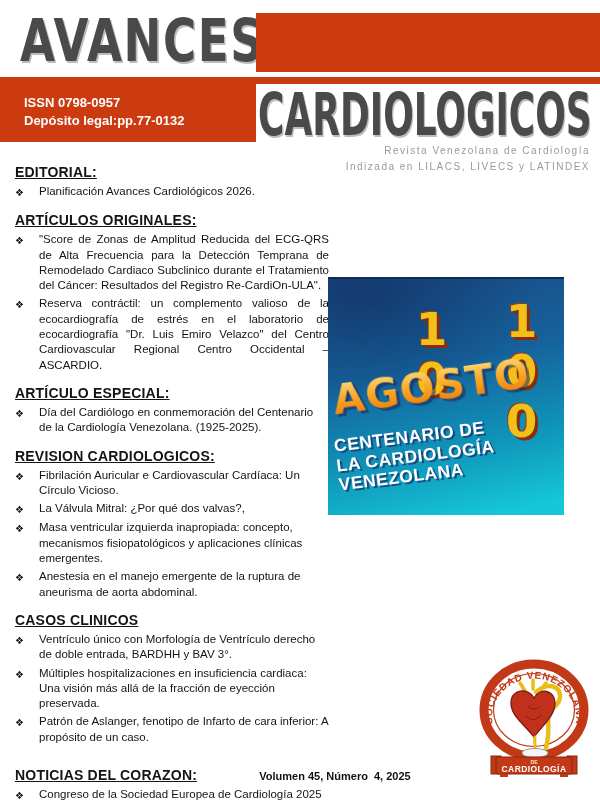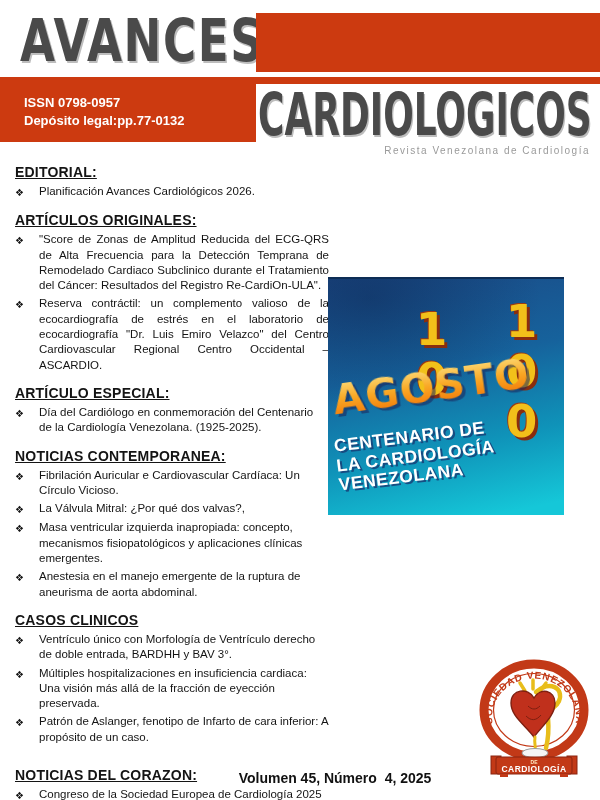--- a/index.html
+++ b/index.html
@@ -48,37 +48,38 @@
     color:#f2c01a;text-shadow:3px 3px 0 #8a2d0e,-1px -1px 0 #9c3a12;}
   .digit-col.col1{left:88px;top:26px;}
   .digit-col.col2{left:178px;top:18px;}
   .centenario{position:absolute;left:8px;top:148px;transform:rotate(-7deg);color:#ffffff;
     font-weight:bold;font-size:17.5px;line-height:19.5px;letter-spacing:.5px;
     text-shadow:2px 2px 0 rgba(23,64,120,.85);white-space:nowrap;}
 
   
   .seal{position:absolute;left:478px;top:658px;width:112px;height:122px;}
   .footer{position:absolute;left:170px;top:770px;width:330px;text-align:center;
-    font-weight:bold;font-size:14px;color:#111;white-space:pre;}
+    font-weight:bold;font-size:11px;color:#111;white-space:pre;}
 </style>
 </head>
 <body>
 
 <div class="page">
 
   <div class="title-avances">AVANCES</div>
   <div class="red-block-top"></div>
   <div class="red-strip"></div>
   <div class="red-band">
     <div>ISSN 0798-0957</div>
     <div>Depósito legal:pp.77-0132</div>
   </div>
   <div class="title-cardio">CARDIOLOGICOS</div>
   <div class="subtitle">
     <div>Revista Venezolana de Cardiología</div>
+    <div>Indizada en LILACS, LIVECS y LATINDEX</div>
   </div>
 
   <div class="toc">
       <div class="toc-heading">EDITORIAL:</div>
       <div class="toc-item">
         <span class="bullet">❖</span>
         <span class="itext">Planificación Avances Cardiológicos 2026.</span>
       </div>
       <div class="toc-heading">ARTÍCULOS ORIGINALES:</div>
       <div class="toc-item justify">
@@ -87,21 +88,21 @@
       </div>
       <div class="toc-item justify">
         <span class="bullet">❖</span>
         <span class="itext">Reserva contráctil: un complemento valioso de la ecocardiografía de estrés en el laboratorio de ecocardiografía "Dr. Luis Emiro Velazco" del Centro Cardiovascular Regional Centro Occidental – ASCARDIO.</span>
       </div>
       <div class="toc-heading">ARTÍCULO ESPECIAL:</div>
       <div class="toc-item">
         <span class="bullet">❖</span>
         <span class="itext">Día del Cardiólogo en conmemoración del Centenario de la Cardiología Venezolana.  (1925-2025).</span>
       </div>
-      <div class="toc-heading">NOTICIAS CONTEMPORANEA:</div>
+      <div class="toc-heading">REVISION CARDIOLOGICOS:</div>
       <div class="toc-item">
         <span class="bullet">❖</span>
         <span class="itext">Fibrilación Auricular e Cardiovascular Cardíaca: Un Círculo Vicioso.</span>
       </div>
       <div class="toc-item">
         <span class="bullet">❖</span>
         <span class="itext">La Válvula Mitral: ¿Por qué dos valvas?,</span>
       </div>
       <div class="toc-item">
         <span class="bullet">❖</span>

